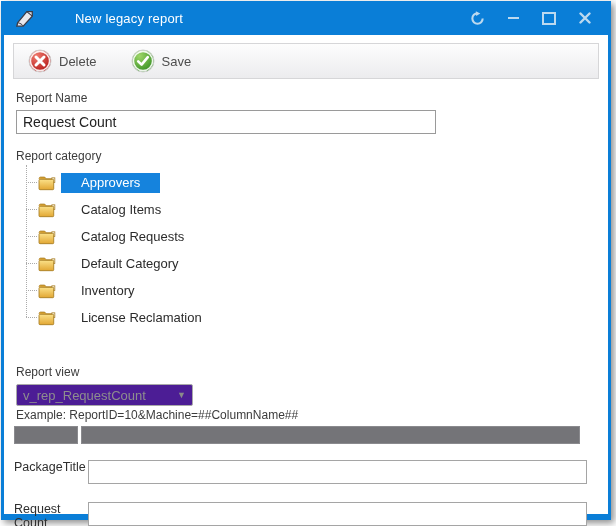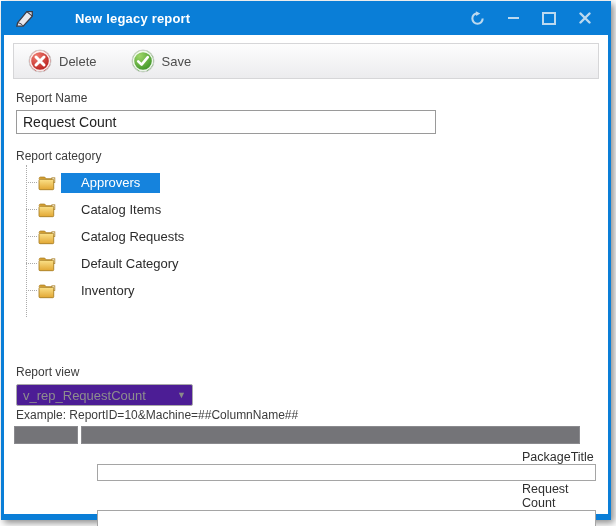--- a/index.html
+++ b/index.html
@@ -15,21 +15,21 @@
     border-left:3px solid #0a7ed7;border-right:3px solid #0a7ed7;
     border-bottom:6px solid #0a7ed7;
     box-shadow:3px 3px 7px rgba(0,0,0,0.45);
   }
   
   .titlebar{
     height:34px;background:#0a7ed7;display:flex;align-items:center;
     padding:0 10px;color:#fff;
   }
   .title-icon{width:22px;height:20px;margin-right:8px;flex:0 0 auto;}
-  .title-text{font-size:13px;font-weight:bold;color:#ffffff;letter-spacing:.2px;padding-left:31px;}
+  .title-text{font-size:13px;font-weight:normal;color:#ffffff;letter-spacing:.2px;padding-left:31px;}
   .win-controls{margin-left:auto;display:flex;align-items:center;gap:10px;}
   .win-btn{
     width:26px;height:22px;display:flex;align-items:center;justify-content:center;
     cursor:default;
   }
   .glyph-min{width:11px;height:2px;background:#bcd9ef;}
   .glyph-max{width:10px;height:9px;border:2px solid #bcd9ef;}
   
   .toolbar{
     margin:8px 9px 0 9px;height:34px;
@@ -71,21 +71,21 @@
   }
   .select-arrow{margin-left:auto;font-size:9px;color:#8a8a8a;}
   
   .links-label{margin-top:10px;}
   .example-text{font-size:12px;color:#3c3c3c;margin-top:2px;}
   .links-grid{margin-top:4px;margin-left:-2px;}
   .grid-header{display:flex;gap:3px;height:18px;}
   .gh-cell{background:#747478;border:1px solid #8a8a8e;}
   .gh-left{width:62px;}
   .gh-right{width:497px;}
-  .link-row{display:flex;align-items:flex-end;margin-top:6px;height:26px;flex-direction:column;}
+  .link-row{display:flex;align-items:flex-start;margin-top:16px;height:26px;}
   .link-label{width:74px;font-size:12.5px;color:#2f2f2f;flex:0 0 auto;}
   .link-input{
     width:487px;height:22px;border:1px solid #a5a5a5;background:#fff;
     font-family:inherit;font-size:13px;color:#222;padding:0 5px;outline:none;
   }
 </style>
 </head>
 <body>
 
 <div class="window">
@@ -231,20 +231,35 @@
                 <stop offset="100%" stop-color="#e2a733"></stop>
               </linearGradient>
             </defs>
             <path d="M1 4 C1 3 1.6 2.2 2.6 2.2 L7 2.2 L8.6 4 L16.5 4 L16.5 6" fill="#d9a435" stroke="#a57a1e" stroke-width="0.8"></path>
             <rect x="14.6" y="3" width="3.2" height="5" fill="#f7f3e4" stroke="#a57a1e" stroke-width="0.8"></rect>
             <rect x="1" y="4.6" width="15.6" height="11" rx="1" fill="url(#gFold)" stroke="#a57a1e" stroke-width="0.9"></rect>
           </svg>
           <span class="tree-text">Inventory</span>
         </div>
 
+        <div class="tree-item">
+          <span class="tree-conn"></span>
+          <svg class="tree-folder" viewBox="0 0 20 17">
+            <defs>
+              <linearGradient id="gFold" x1="0" y1="0" x2="0" y2="1">
+                <stop offset="0%" stop-color="#fbe189"></stop>
+                <stop offset="100%" stop-color="#e2a733"></stop>
+              </linearGradient>
+            </defs>
+            <path d="M1 4 C1 3 1.6 2.2 2.6 2.2 L7 2.2 L8.6 4 L16.5 4 L16.5 6" fill="#d9a435" stroke="#a57a1e" stroke-width="0.8"></path>
+            <rect x="14.6" y="3" width="3.2" height="5" fill="#f7f3e4" stroke="#a57a1e" stroke-width="0.8"></rect>
+            <rect x="1" y="4.6" width="15.6" height="11" rx="1" fill="url(#gFold)" stroke="#a57a1e" stroke-width="0.9"></rect>
+          </svg>
+          <span class="tree-text">License Reclamation</span>
+        </div>
       </div>
 
     <div class="field-label view-label">Report view</div>
     <div class="select-box">
       <span>v_rep_RequestCount</span>
       <span class="select-arrow">▼</span>
     </div>
 
     <div class="example-text">Example: ReportID=10&amp;Machine=##ColumnName##</div>
 

